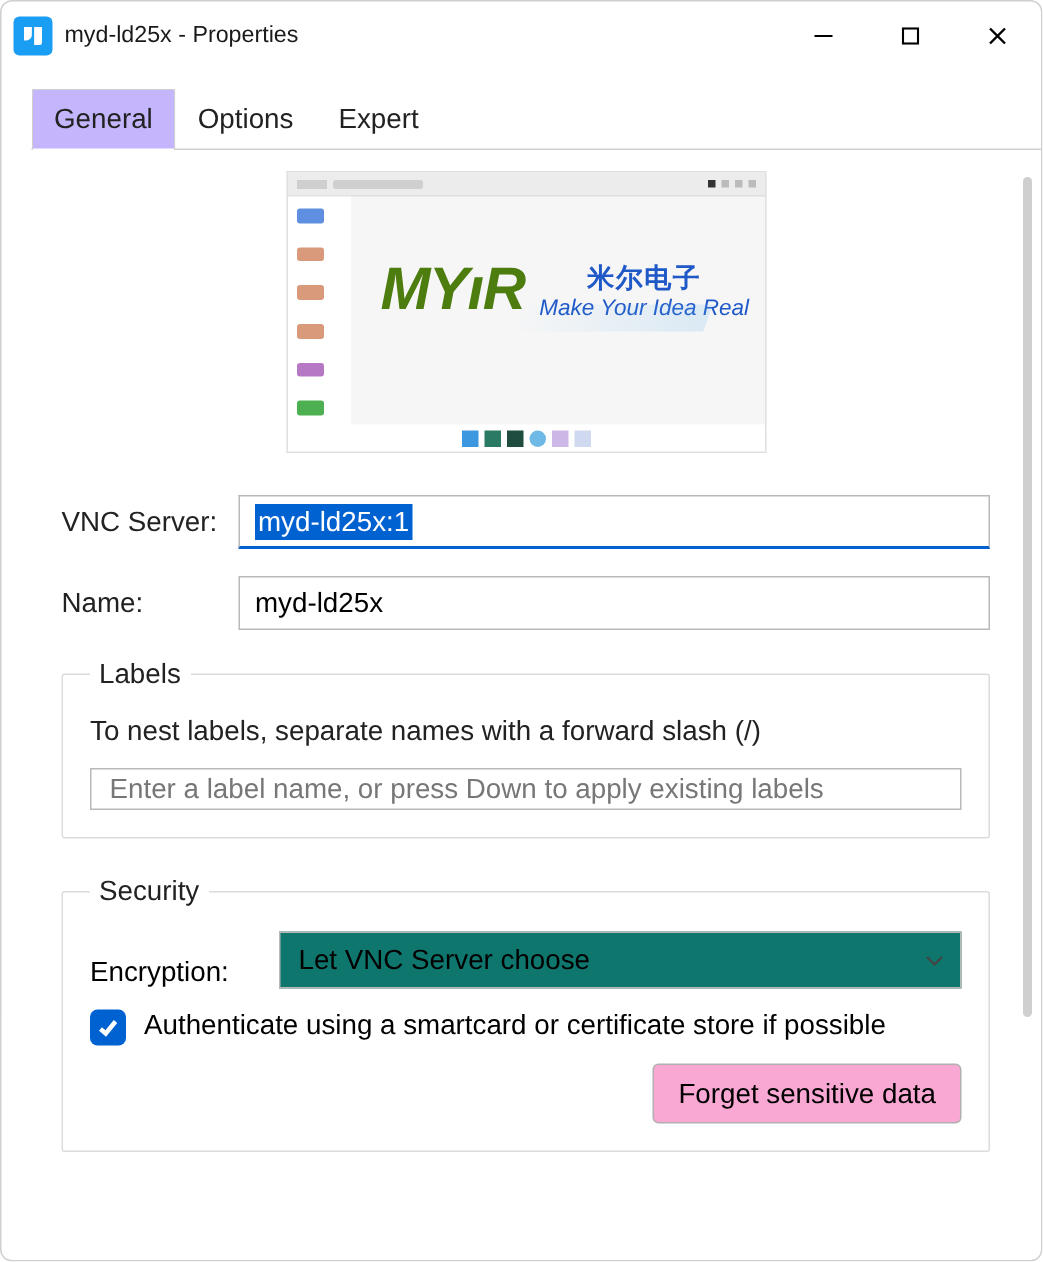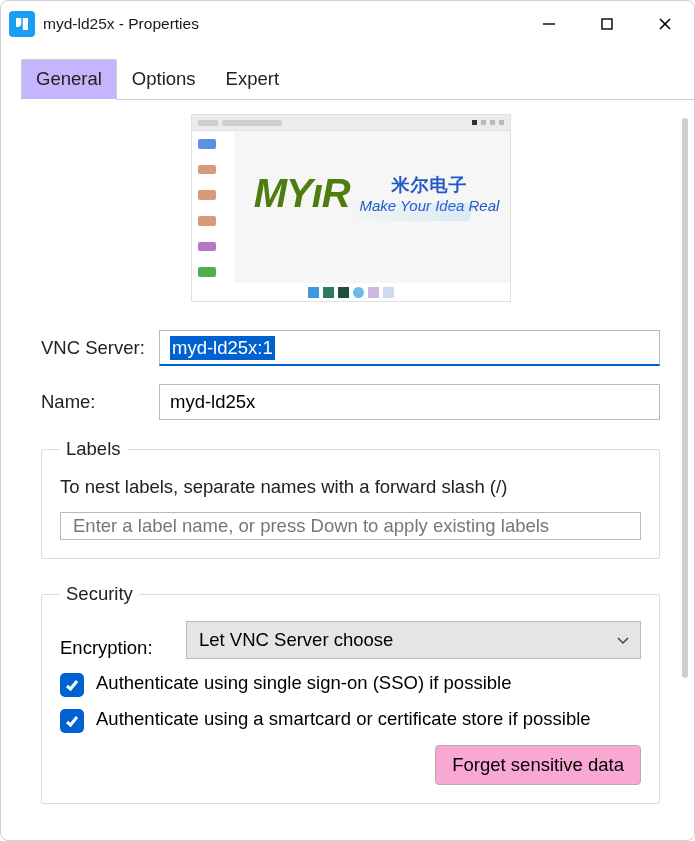--- a/index.html
+++ b/index.html
@@ -236,21 +236,21 @@
   }
   .sec-label {
     width: 126px; font-size:18.5px;
   }
   .select {
     flex:1; height:38px;
     border:1px solid #b9b9b9;
     display:flex; align-items:center; justify-content:space-between;
     padding:0 10px 0 12px;
     font-size:18.5px;
-    background:#e5e5e5;
+    background:#0f766e;
   }
   .chev { width:14px; height:14px; }
 
   .check-row {
     display:flex; align-items:flex-start; gap:12px;
     margin: 10px 0 8px 0;
     font-size:18.5px;
     line-height:1.35;
   }
   .checkbox {
@@ -376,28 +376,20 @@
         <div class="sec-row">
           <div class="sec-label">Encryption:</div>
           <div class="select">
             <span>Let VNC Server choose</span>
             <svg class="chev" viewBox="0 0 14 14">
                 <polyline points="2,5 7,10 12,5" fill="none" stroke="#444" stroke-width="1.5"></polyline>
               </svg>
           </div>
         </div>
 
-        <div class="check-row">
-          <div class="checkbox">
-            <svg viewBox="0 0 16 16">
-                <polyline points="3,9 6.5,12 13,4"></polyline>
-              </svg>
-          </div>
-          <div class="check-text">Authenticate using single sign-on (SSO) if possible</div>
-        </div>
 
         <div class="check-row">
           <div class="checkbox">
             <svg viewBox="0 0 16 16">
                 <polyline points="3,9 6.5,12 13,4"></polyline>
               </svg>
           </div>
           <div class="check-text">Authenticate using a smartcard or certificate store if possible</div>
         </div>
 

